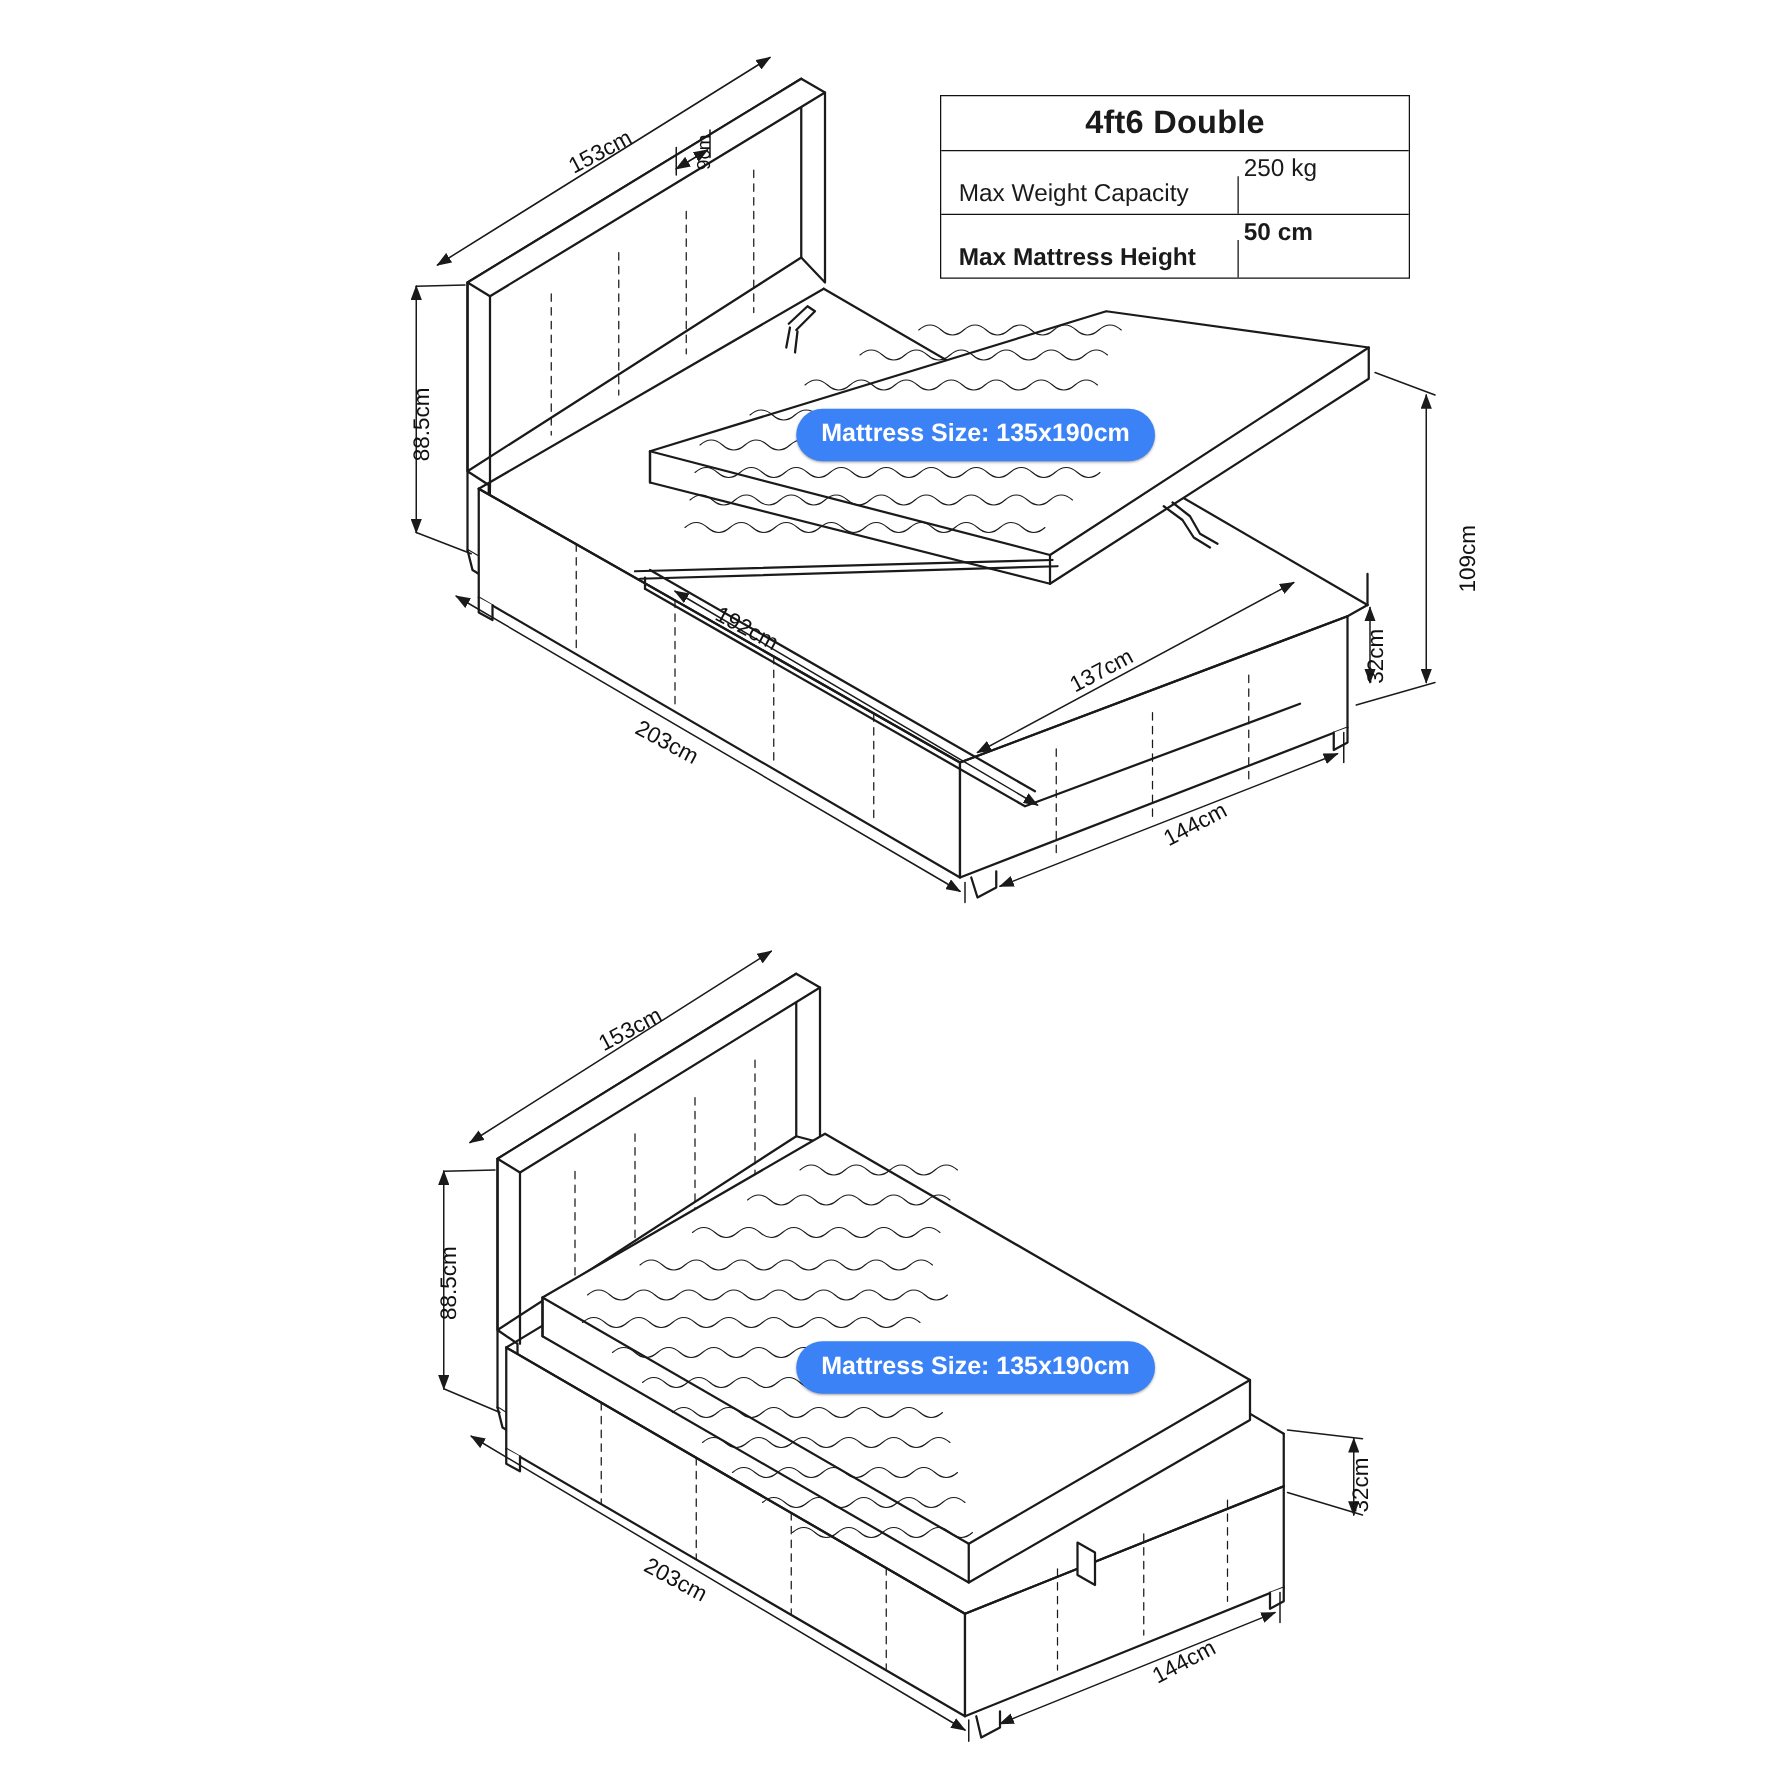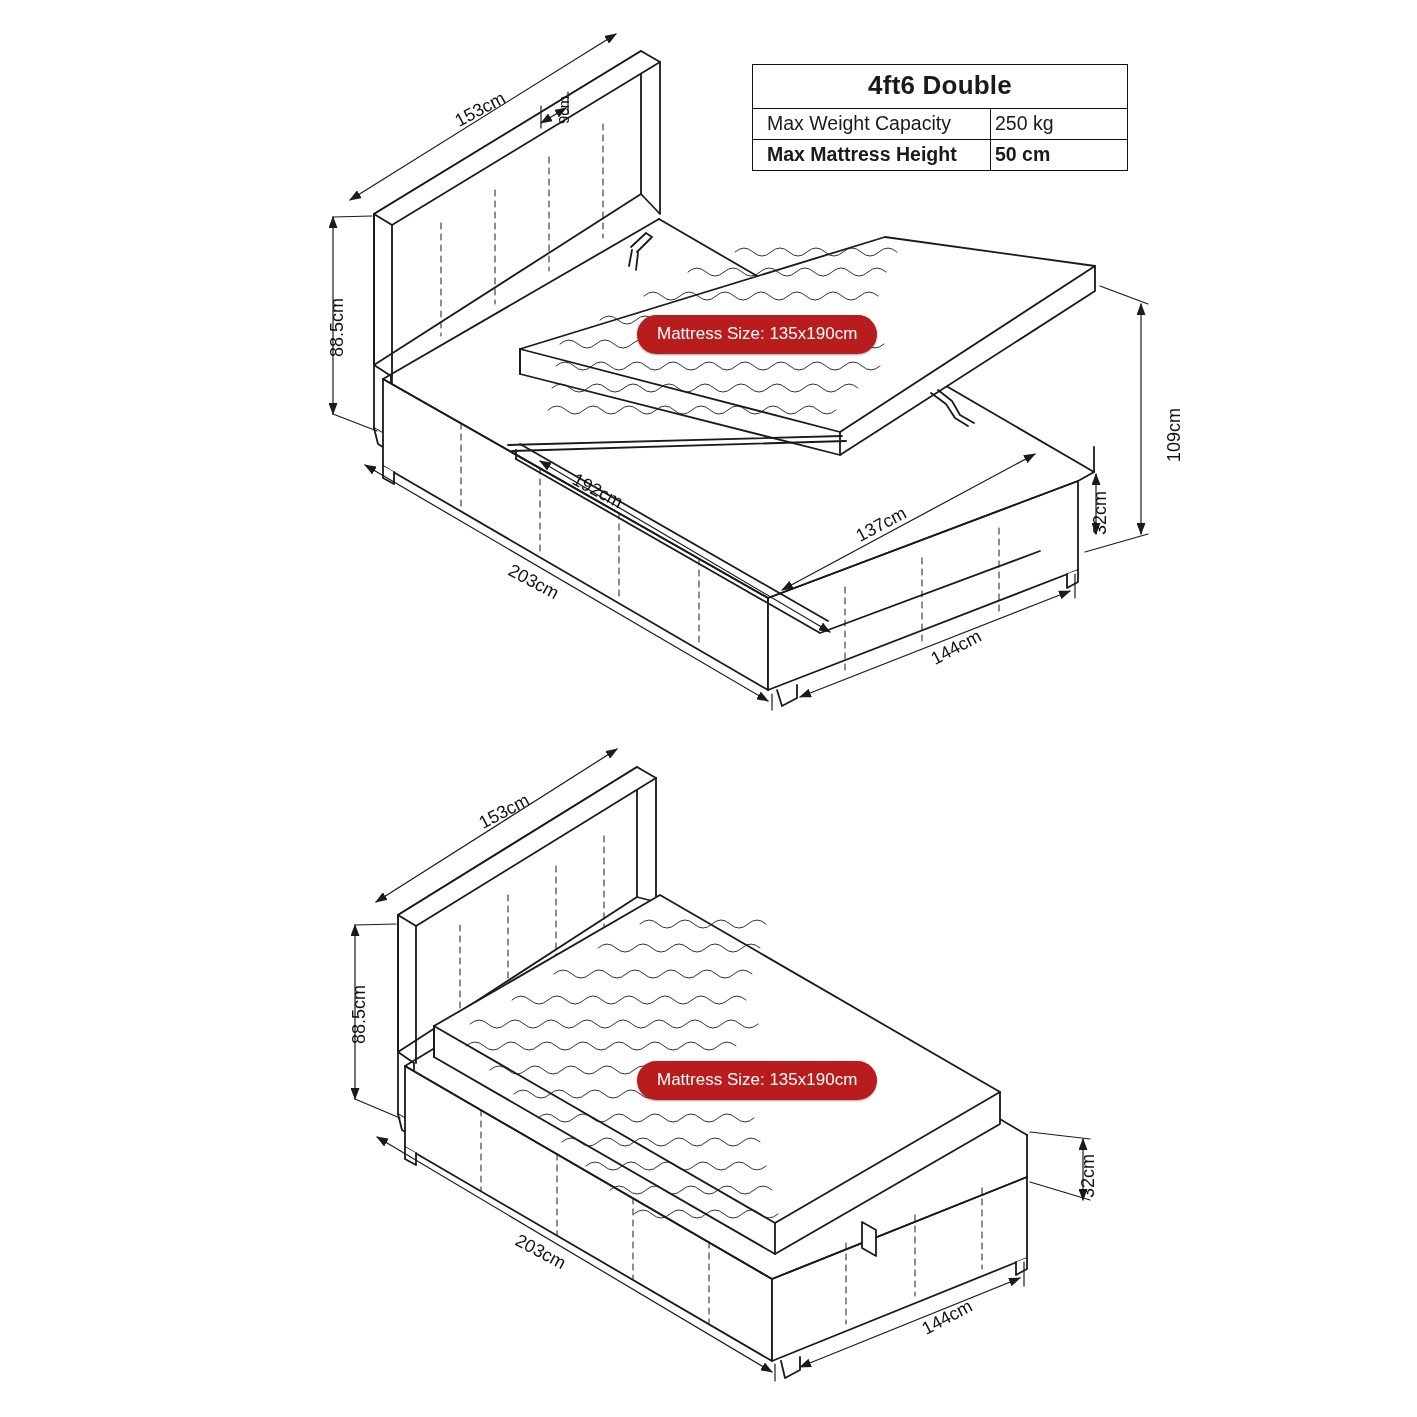--- a/index.html
+++ b/index.html
@@ -10,21 +10,21 @@
   body {
     width: 1417px;
     height: 1417px;
     position: relative;
     font-family: "Liberation Sans", sans-serif;
     color: #1a1a1a;
     overflow: hidden;
   }
   #stage {
     position: absolute;
-    left: 0; top: 4px;
+    left: 0; top: 16px;
     width: 1417px;
     height: 1266px;
   }
   svg.diagram {
     position: absolute;
     left: 0; top: 0;
     width: 1417px;
     height: 1417px;
   }
 
@@ -50,35 +50,36 @@
     display: flex;
     border-bottom: 1.4px solid #111;
     font-size: 19.5px;
   }
   .spec-row:last-child { border-bottom: none; font-weight: bold; }
   .spec-label {
     flex: 1 1 auto;
     padding: 3px 6px 4px 14px;
     border-right: 1.4px solid #111;
     white-space: nowrap;
+    margin-top: 20px;
   }
   .spec-value {
     width: 128px;
     flex: 0 0 128px;
     padding: 3px 4px 4px 4px;
     white-space: nowrap;
   }
 
   
   .pill {
     position: absolute;
-    background: #b91c1c;
+    background: #3b82f6;
     color: #ffffff;
-    font-weight: normal;
-    font-size: 17px;
+    font-weight: bold;
+    font-size: 20px;
     border-radius: 22px;
     padding: 9px 20px 10px 20px;
     white-space: nowrap;
     box-shadow: 0 1px 2px rgba(0,0,0,0.35);
   }
   #pill-top { left: 637px; top: 311px; }
   #pill-bottom { left: 637px; top: 1057px; }
 
   
   .dim {

